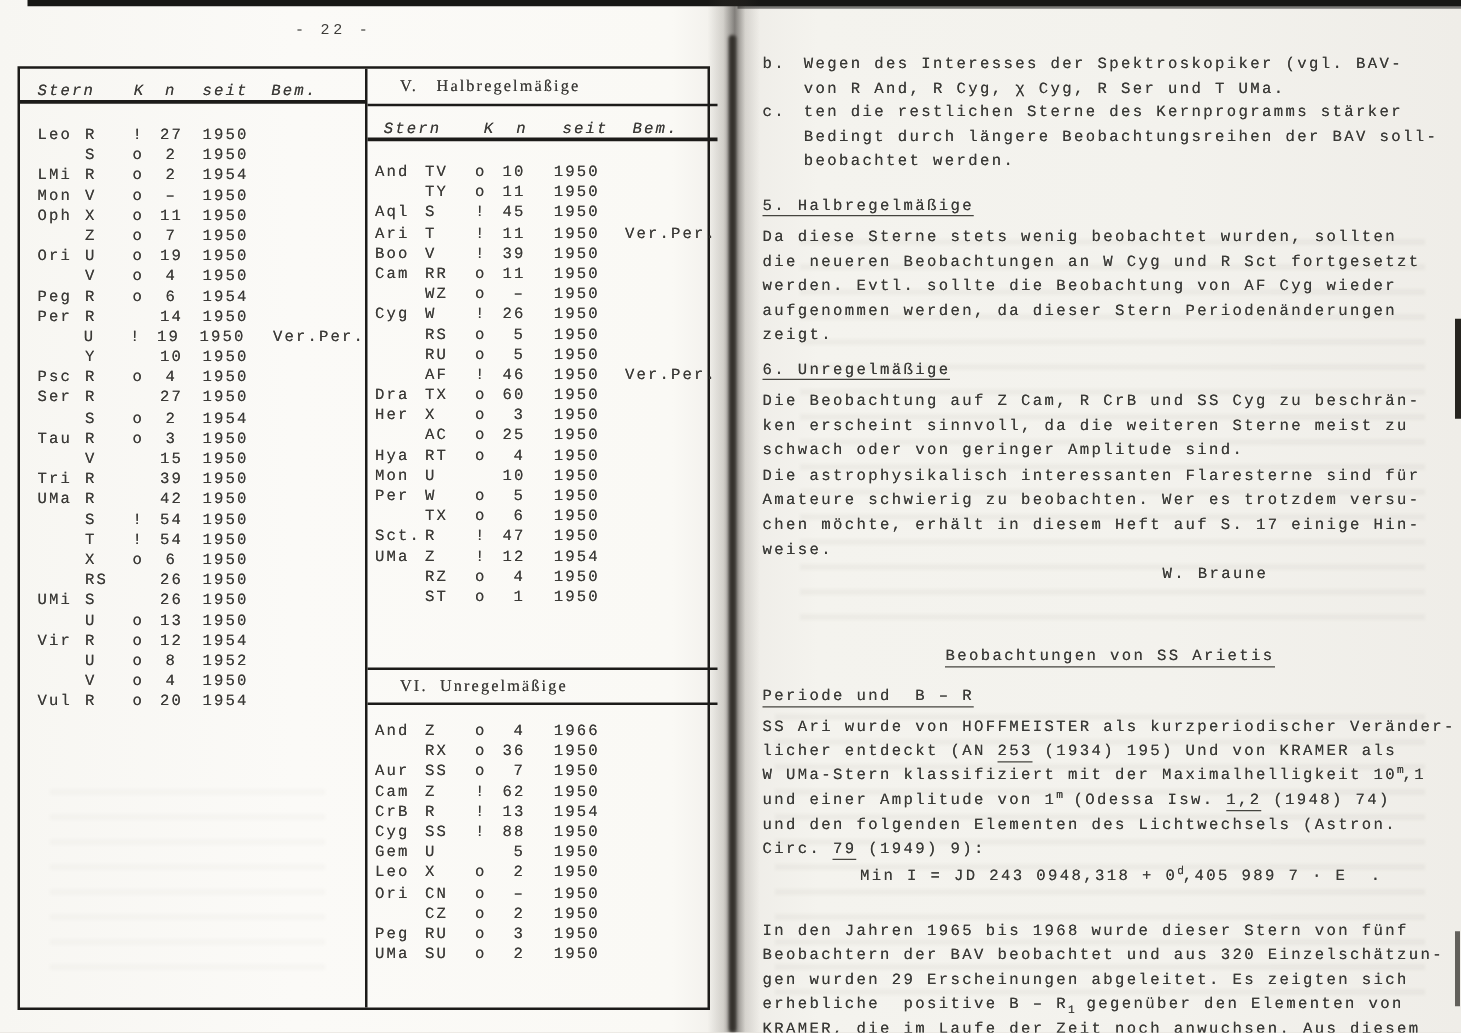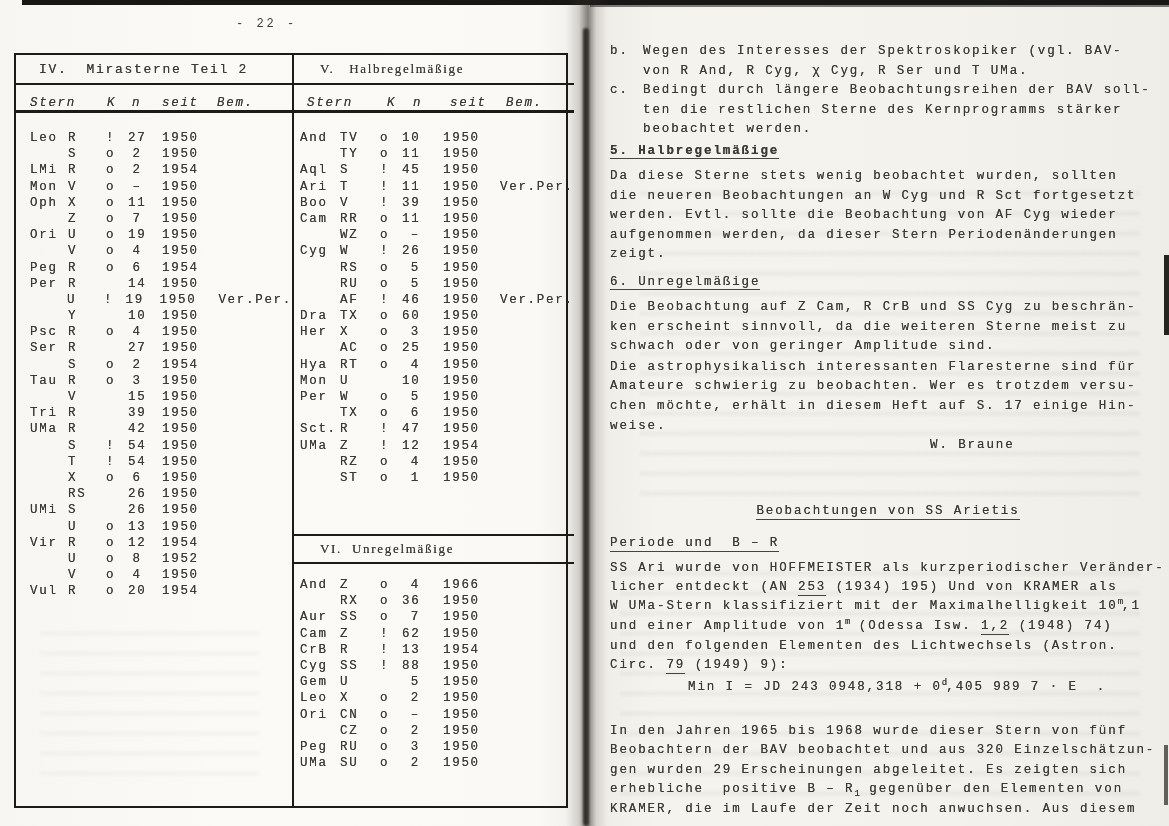--- a/index.html
+++ b/index.html
@@ -59,21 +59,21 @@
     position:absolute;left:610px;top:42px;width:556px;
     color:#393936;font-size:12.5px;letter-spacing:1.9px;line-height:19.6px;
     text-shadow:0 0 .5px rgba(57,57,54,.8);
   }
   .tline{white-space:pre;}
   .u{border-bottom:1.5px solid #45443f;padding-bottom:.5px;}
   .sup{font-size:9px;position:relative;top:-5px;letter-spacing:0;margin-right:-1px;}
   .sub{font-size:9px;position:relative;top:4px;letter-spacing:0;}
   .listitem{display:flex;}
   .marker{width:33px;flex:none;}
-  .h5{margin-top:2px;height:20px;font-weight:bold;}
+  .h5{margin-top:16px;height:20px;}
   .p1{margin-top:5px;}
   .h6{margin-top:8px;height:20px;}
   .p2{margin-top:5px;}
   .p3{margin-top:1px;}
   .sig{margin-top:0;height:20px;padding-left:320px;}
   .hss{margin-top:46px;height:20px;text-align:center;}
   .hper{margin-top:12px;height:20px;}
   .p4{margin-top:5px;line-height:19px;}
   .formula{margin-top:3px;height:20px;padding-left:78px;}
   .p5{margin-top:24px;line-height:19.2px;}
@@ -90,21 +90,20 @@
   <div class="bleed bleed-3"></div>
   <div class="gutter"></div>
   <div class="gutter-core"></div>
   <div class="edge-mark-a"></div>
   <div class="edge-mark-b"></div>
 
   <div class="page-number">- 22 -</div>
 
   <div class="tables-box">
     <div class="col-left">
-      <div class="ttl-row ttl-iv">IV.  Mirasterne Teil 2</div>
       <div class="hdr-row">
         <span class="ha1">Stern</span>
         <span class="ha2">K</span>
         <span class="ha3">n</span>
         <span class="ha4">seit</span>
         <span class="ha5">Bem.</span>
       </div>
       <div class="data-area">
           <div class="trow row-a"><span class="c c0">Leo</span><span class="c c1">R</span><span class="c c2">!</span><span class="c c3">27</span><span class="c c4">1950</span><span class="c c5"></span></div>
           <div class="trow row-a"><span class="c c0"></span><span class="c c1">S</span><span class="c c2">o</span><span class="c c3">2</span><span class="c c4">1950</span><span class="c c5"></span></div>
@@ -193,22 +192,22 @@
     <div class="listitem">
       <span class="marker">b.</span>
       <div>
           <div class="tline"><span>Wegen des Interesses der Spektroskopiker (vgl. BAV-</span></div>
           <div class="tline"><span>von R And, R Cyg, χ Cyg, R Ser und T UMa.</span></div>
         </div>
     </div>
     <div class="listitem">
       <span class="marker">c.</span>
       <div>
+          <div class="tline"><span>ten die restlichen Sterne des Kernprogramms stärker</span></div>
           <div class="tline"><span>Bedingt durch längere Beobachtungsreihen der BAV soll-</span></div>
-          <div class="tline"><span>ten die restlichen Sterne des Kernprogramms stärker</span></div>
           <div class="tline"><span>beobachtet werden.</span></div>
         </div>
     </div>
 
     <div class="h5">
         <div class="tline"><span class="u">5. Halbregelmäßige</span></div>
       </div>
     <div class="p1">
         <div class="tline"><span>Da diese Sterne stets wenig beobachtet wurden, sollten</span></div>
         <div class="tline"><span>die neueren Beobachtungen an W Cyg und R Sct fortgesetzt</span></div>

